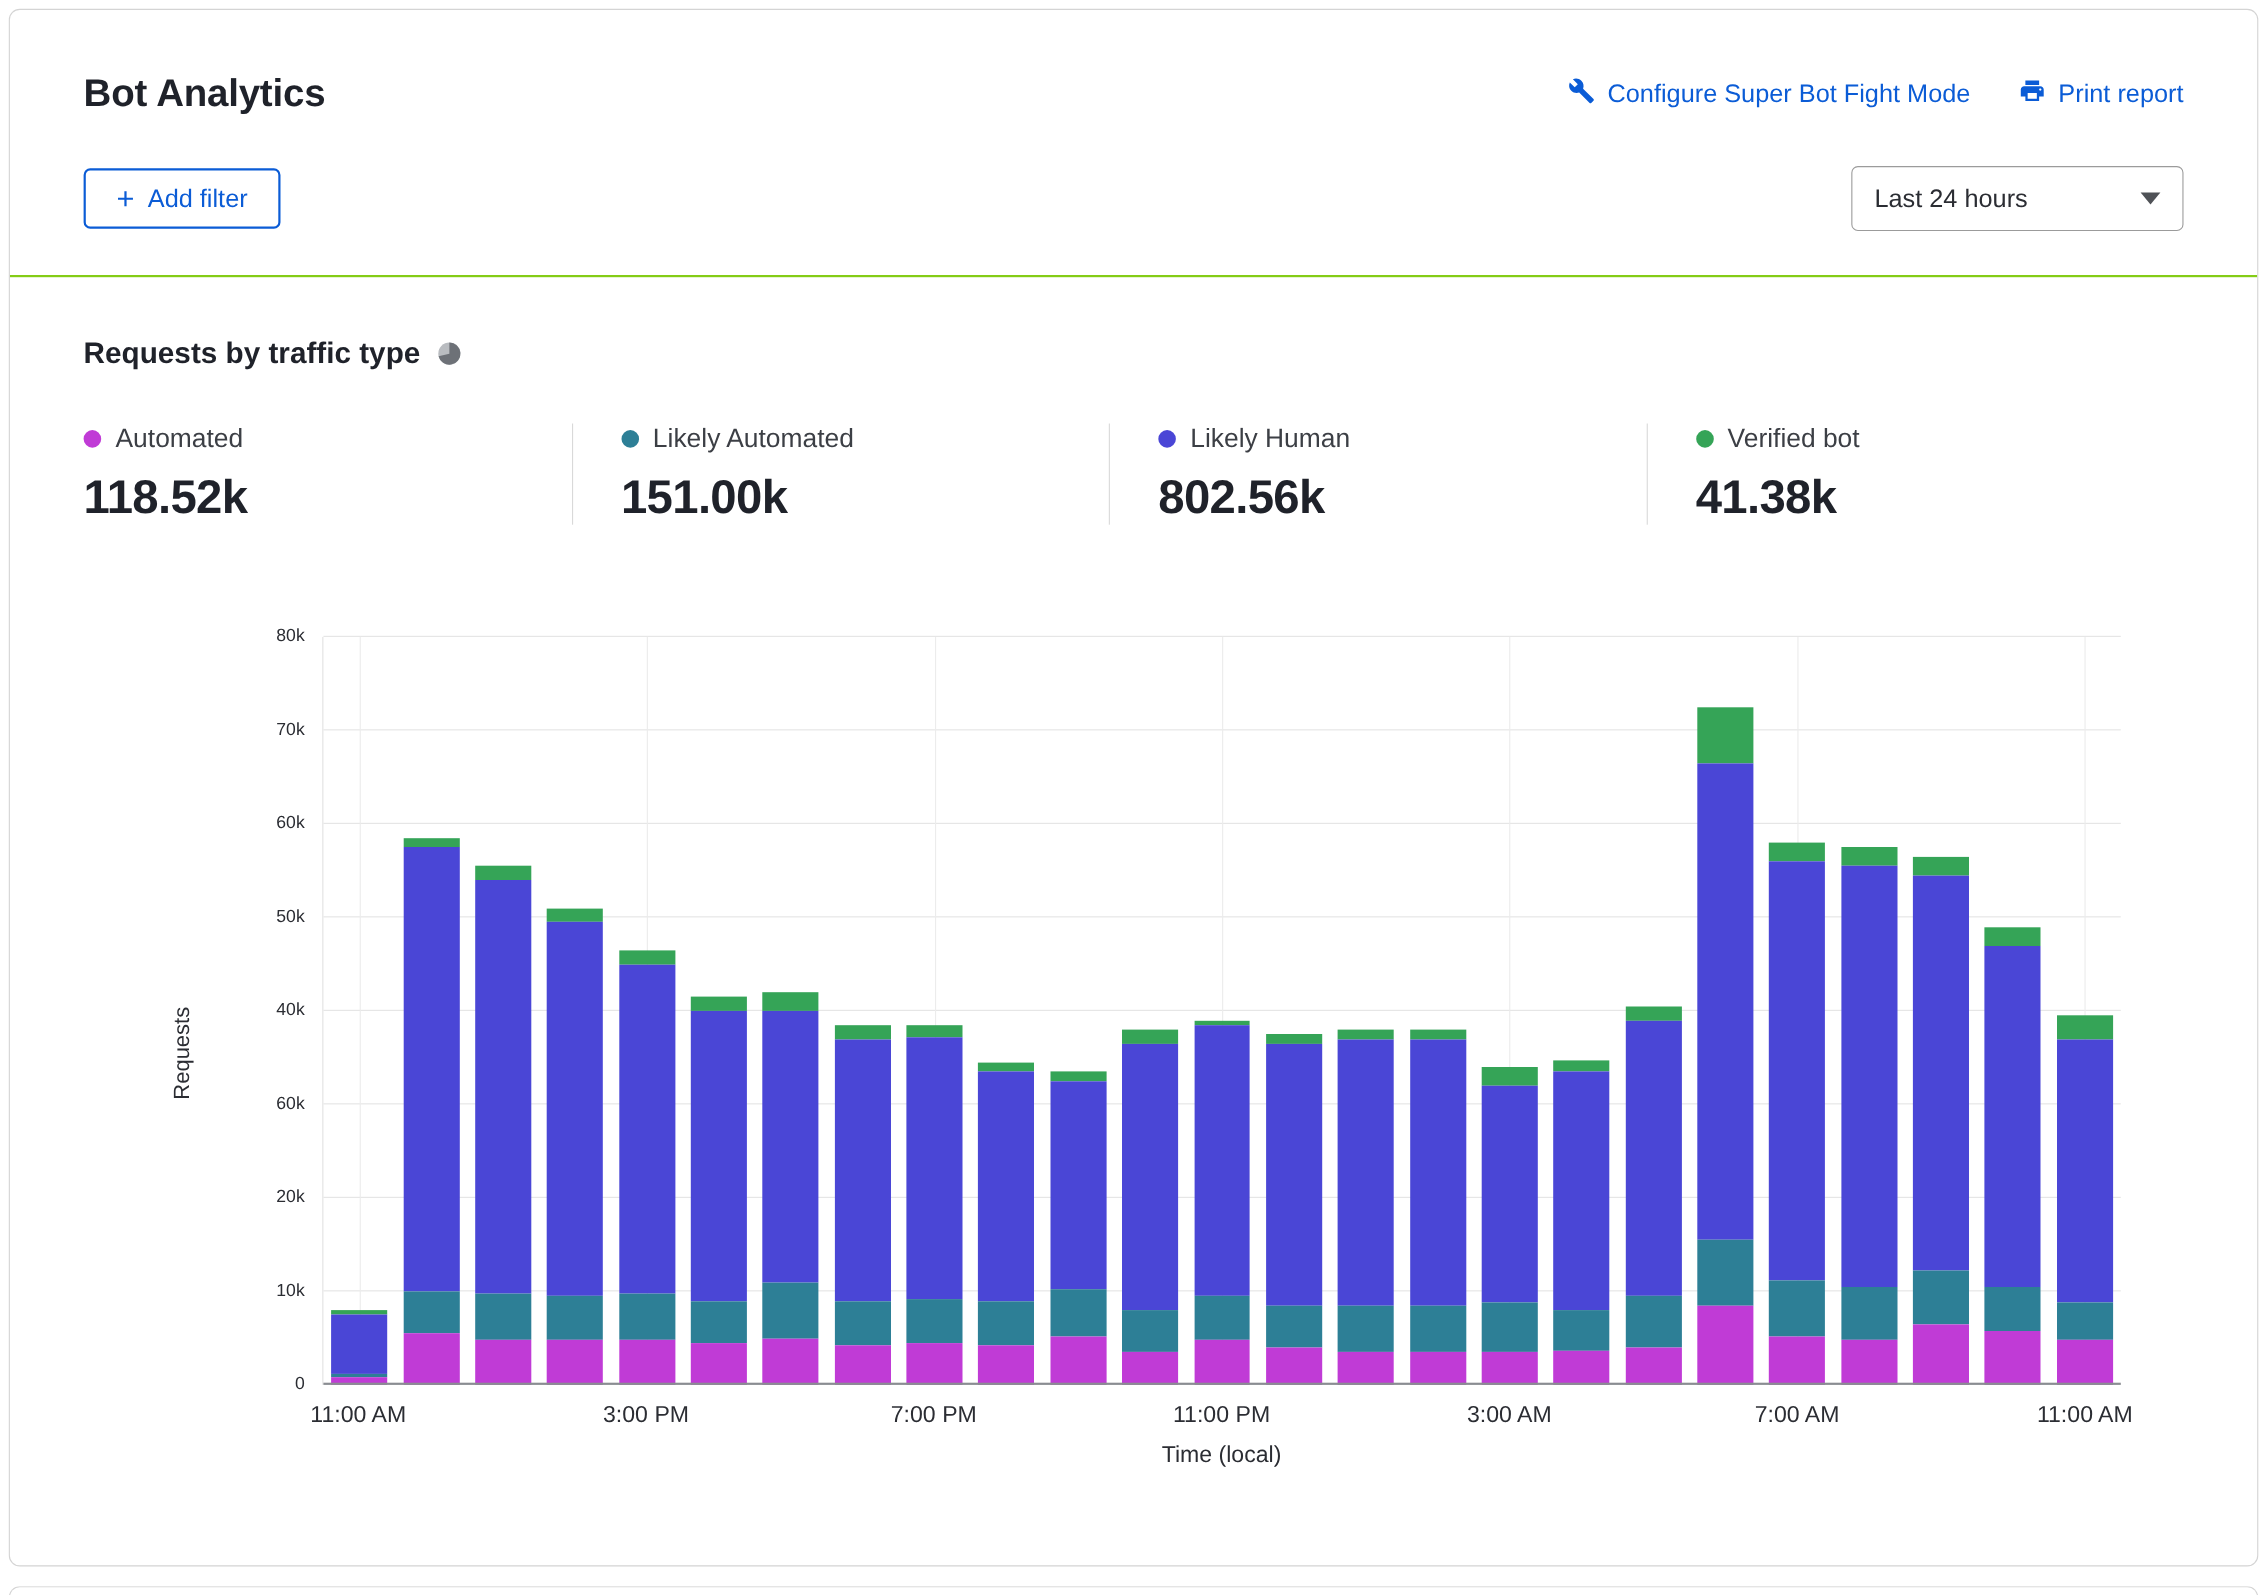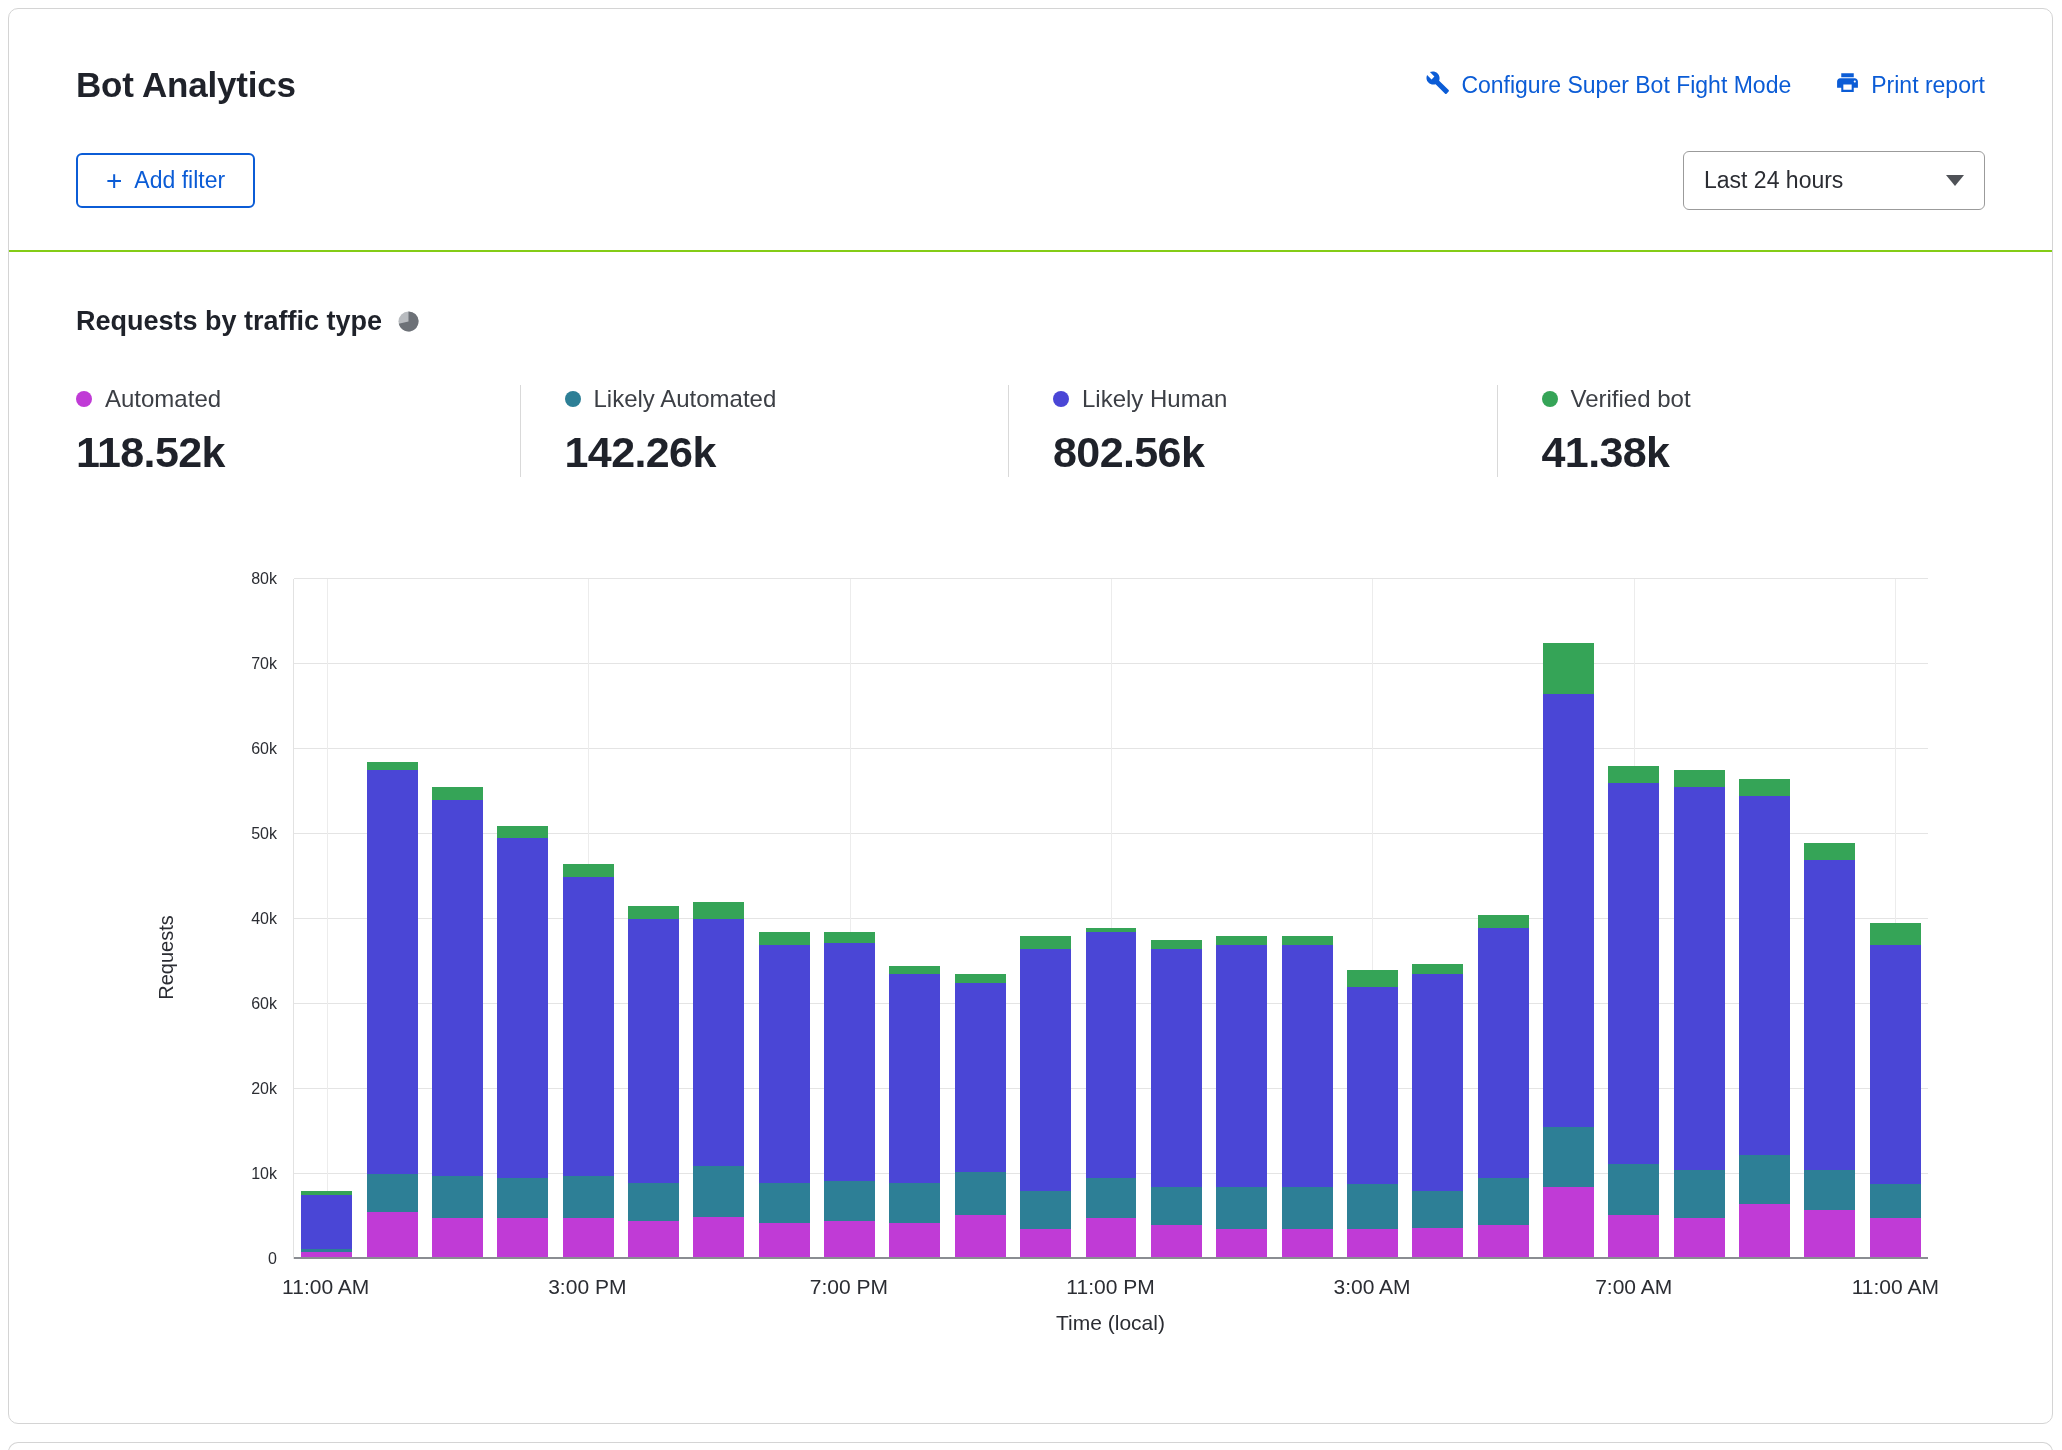--- a/index.html
+++ b/index.html
@@ -127,21 +127,21 @@
           <span class="stat-dot" style="background: rgb(192, 59, 214); display: inline-block;"></span>
           <span>Automated</span>
         </div>
         <div class="stat-value">118.52k</div>
       </div>
       <div class="stat">
         <div class="stat-label-row">
           <span class="stat-dot" style="background: rgb(45, 127, 150); display: inline-block;"></span>
           <span>Likely Automated</span>
         </div>
-        <div class="stat-value">142.26k</div>
+        <div class="stat-value">151.00k</div>
       </div>
       <div class="stat">
         <div class="stat-label-row">
           <span class="stat-dot" style="background: rgb(74, 70, 214); display: inline-block;"></span>
           <span>Likely Human</span>
         </div>
         <div class="stat-value">802.56k</div>
       </div>
       <div class="stat">
         <div class="stat-label-row">

